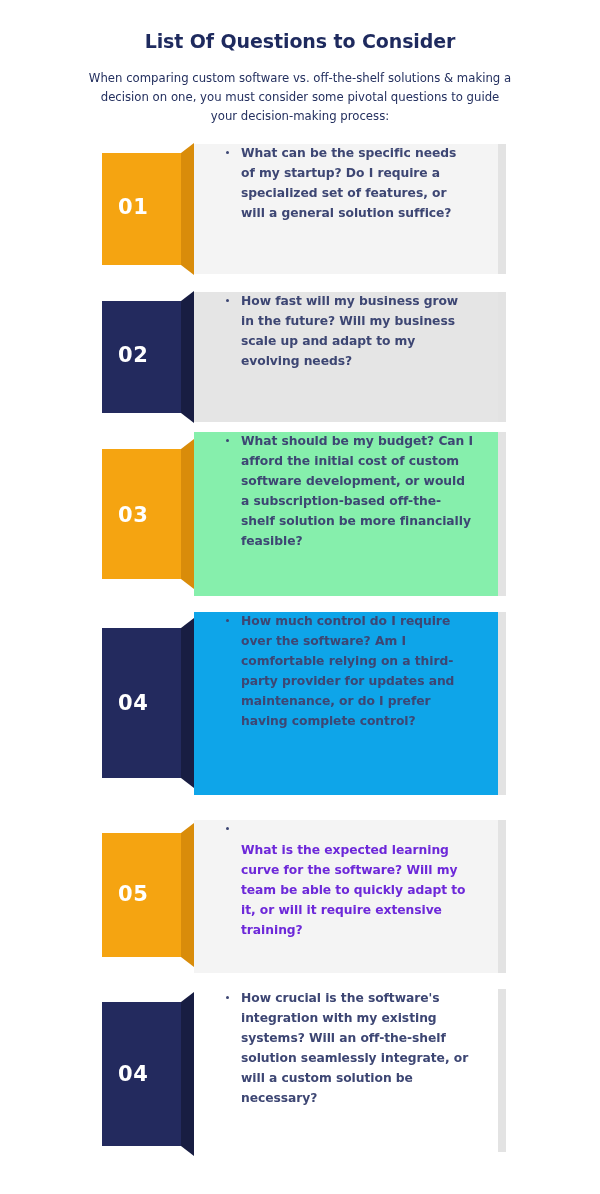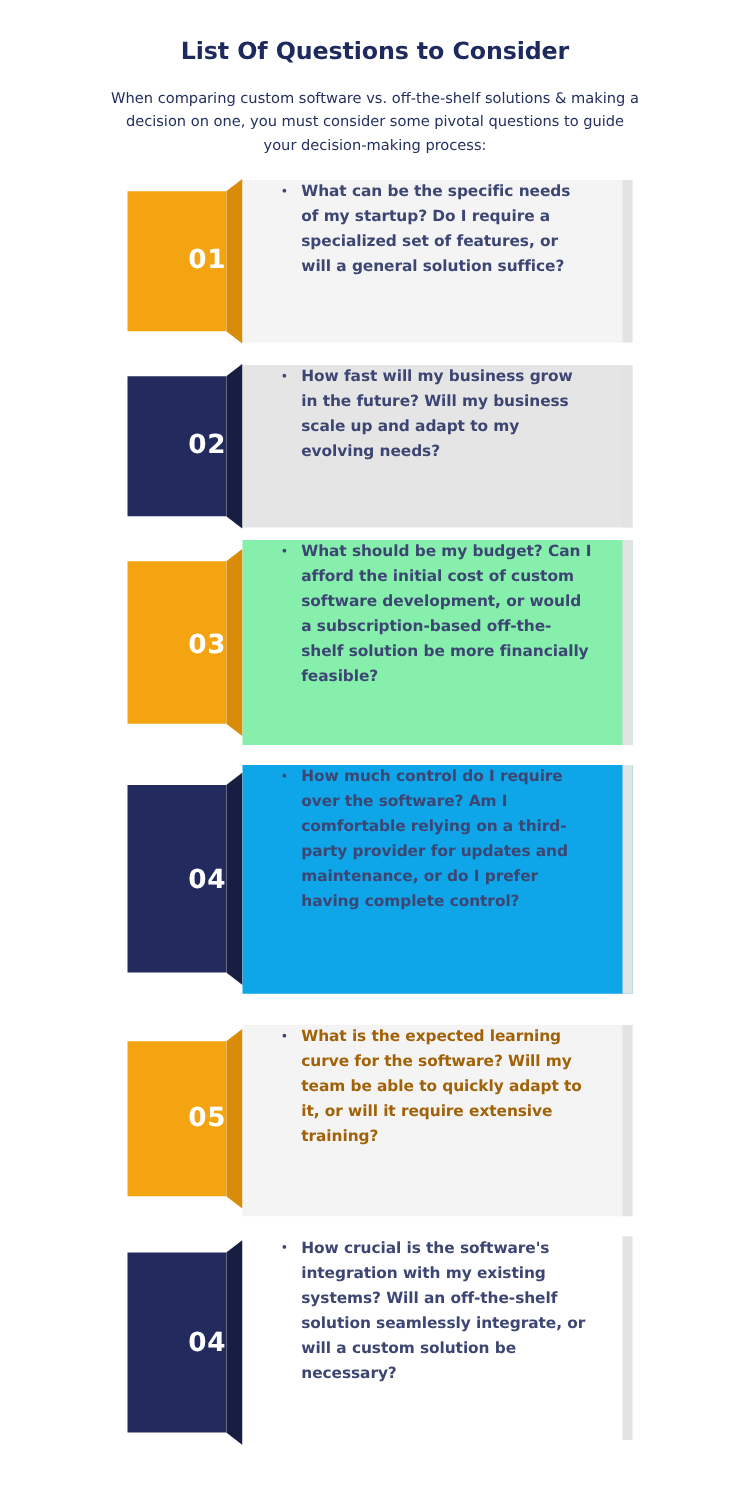--- a/index.html
+++ b/index.html
@@ -100,26 +100,27 @@
     position: absolute;
     left: 177px;
     width: 13px;
   }
   .fold-svg { display: block; width: 13px; height: 100%; }
 
   .tab-number {
     position: absolute;
     left: 0;
     width: 79px;
-    text-align: right;
+    text-align: left;
     color: #ffffff;
     font-size: 21px;
     font-weight: bold;
     letter-spacing: 0.6px;
     line-height: 1;
+    padding-left: 16px;
   }
 
   
   .bullet-row {
     position: absolute;
     left: 32px;
     width: 248px;
     display: block;
   }
   .bullet-dot {
@@ -214,21 +215,21 @@
             <polygon points="0,10 13,0 13,170 0,160" fill="#181d42"></polygon>
           </svg>
         </div>
         <div class="tab-number" style="left: 98px; top: 81px;">04</div>
       </div>
       <div class="item" style="top: 820px; height: 153px;">
         <div class="panel gray" style="background: rgb(244, 244, 244);">
           <div class="edge-strip" style="background: rgb(227, 227, 227);"></div>
           <div class="bullet-row">
             <span class="bullet-dot" style="background: rgb(61, 70, 115);"></span>
-            <span class="bullet-text" style="color: #a16207;">What is the expected learning curve for the software? Will my team be able to quickly adapt to it, or will it require extensive training?</span>
+            <span class="bullet-text" style="color: #6d28d9; margin-top: 21px;">What is the expected learning curve for the software? Will my team be able to quickly adapt to it, or will it require extensive training?</span>
           </div>
         </div>
         <div class="tab" style="top: 13px; height: 124px; background: rgb(245, 164, 17);"></div>
         <div class="fold" style="top: 3px; height: 144px;">
           <svg class="fold-svg" viewBox="0 0 13 144" preserveAspectRatio="none">
             <polygon points="0,10 13,0 13,144 0,134" fill="#D98C0A"></polygon>
           </svg>
         </div>
         <div class="tab-number" style="left: 98px; top: 64px;">05</div>
       </div>

